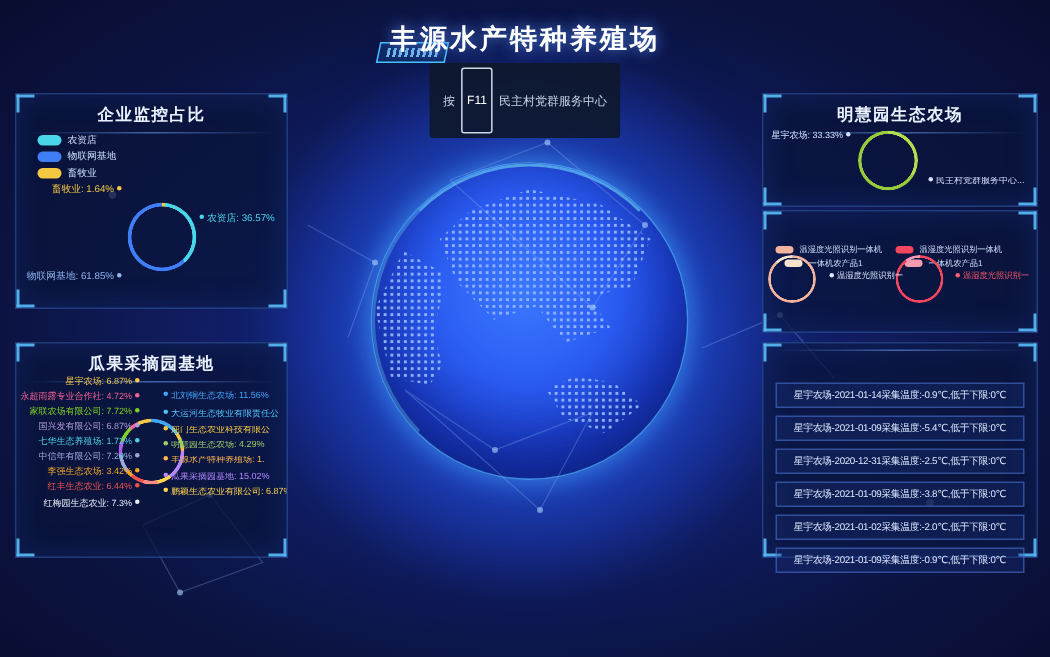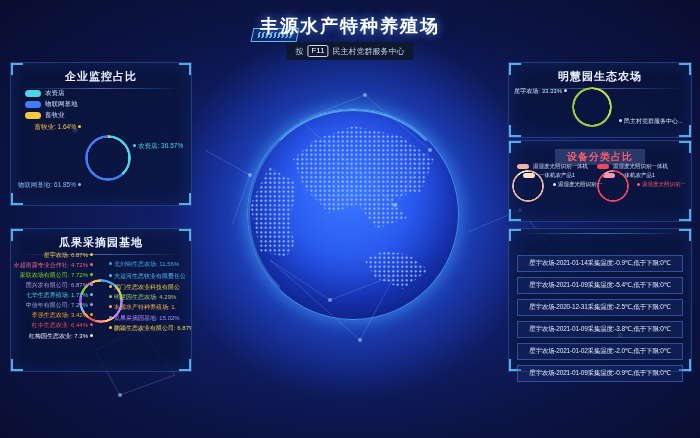--- a/index.html
+++ b/index.html
@@ -32,21 +32,21 @@
   
   .page-title{position:absolute;left:0;right:0;top:14px;text-align:center;z-index:4;
     font-size:18px;font-weight:bold;color:#ffffff;letter-spacing:2px;text-shadow:0 0 10px rgba(90,150,255,.9);}
   .logo-badge{position:absolute;left:252px;top:28px;width:44px;height:12px;z-index:4;
     border:1px solid #49c3ff;background:rgba(16,42,104,.85);transform:skewX(-12deg);}
   .logo-badge::after{content:"";position:absolute;inset:3px 5px;
     background:repeating-linear-gradient(90deg,rgba(130,210,255,.85) 0 2px,rgba(0,0,0,0) 2px 4px);}
   .hint-bar{position:absolute;top:42px;left:50%;transform:translateX(-50%);z-index:4;
     display:flex;align-items:center;gap:4px;background:rgba(14,24,44,.92);
     padding:3px 9px;border-radius:2px;font-size:8px;color:#c8d4e8;}
-  .key-badge{border:1px solid #d0d8e8;border-radius:2px;padding:0 3px;color:#fff;font-size:8px;line-height:10px;}
+  .key-badge{border:1px solid #d0d8e8;border-radius:2px;padding:16px 3px;color:#fff;font-size:8px;line-height:10px;}
   
   .panel{position:absolute;z-index:5;--c:rgba(95,205,255,.9);
     background-color:rgba(9,20,58,.74);
     border:1px solid rgba(70,122,220,.4);
     box-shadow:inset 0 0 20px rgba(35,85,210,.22);
     background-image:
       linear-gradient(var(--c),var(--c)),linear-gradient(var(--c),var(--c)),
       linear-gradient(var(--c),var(--c)),linear-gradient(var(--c),var(--c)),
       linear-gradient(var(--c),var(--c)),linear-gradient(var(--c),var(--c)),
       linear-gradient(var(--c),var(--c)),linear-gradient(var(--c),var(--c));
@@ -172,23 +172,20 @@
 
 <div class="panel p-devratio">
   <div class="panel-title">明慧园生态农场</div>
   <div class="panel-divider"></div>
   <div class="donut" style="left: 63px; top: 24px; width: 40px; height: 40px; background: conic-gradient(rgb(179, 222, 78) 0%, rgb(179, 222, 78) 33.33%, rgb(152, 204, 60) 33.33%, rgb(152, 204, 60) 100%);"></div>
   <div class="lbl tiny" style="left: 2px; top: 25px; width: 58px; text-align: right; color: rgb(207, 224, 255);"><span>星宇农场: 33.33%</span><i class="dot"></i></div>
   <div class="lbl tiny clip" style="left: 108px; top: 55px; width: 72px; color: rgb(207, 224, 255);"><i class="dot"></i><span>民主村党群服务中心...</span></div>
 </div>
 
 <div class="panel p-devclass">
-  <div class="title-box-wrap">
-    <span class="title-box">设备分类占比</span>
-  </div>
   <div class="legend-row" style="left:8px;top:22px;font-size:5.5px">
     <span class="sw small" style="background-color: rgb(242, 180, 156);"></span>
     <span>温湿度光照识别一体机</span>
   </div>
   <div class="legend-row" style="left:14px;top:31px;font-size:5.5px">
     <span class="sw small" style="background-color: rgb(247, 227, 205);"></span>
     <span>一体机农产品1</span>
   </div>
   <div class="legend-row" style="left:88px;top:22px;font-size:5.5px">
     <span class="sw small" style="background-color: rgb(240, 70, 94);"></span>

